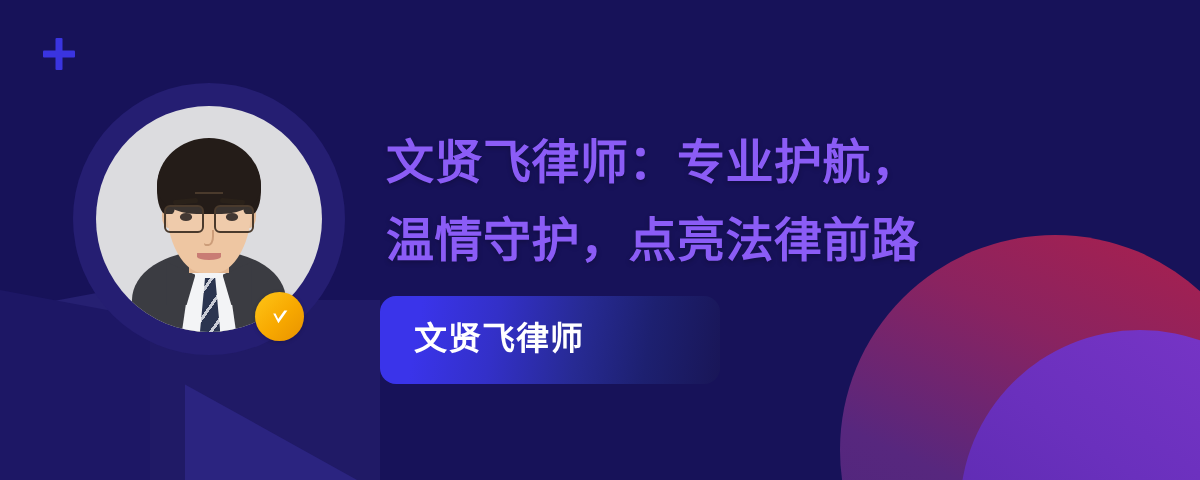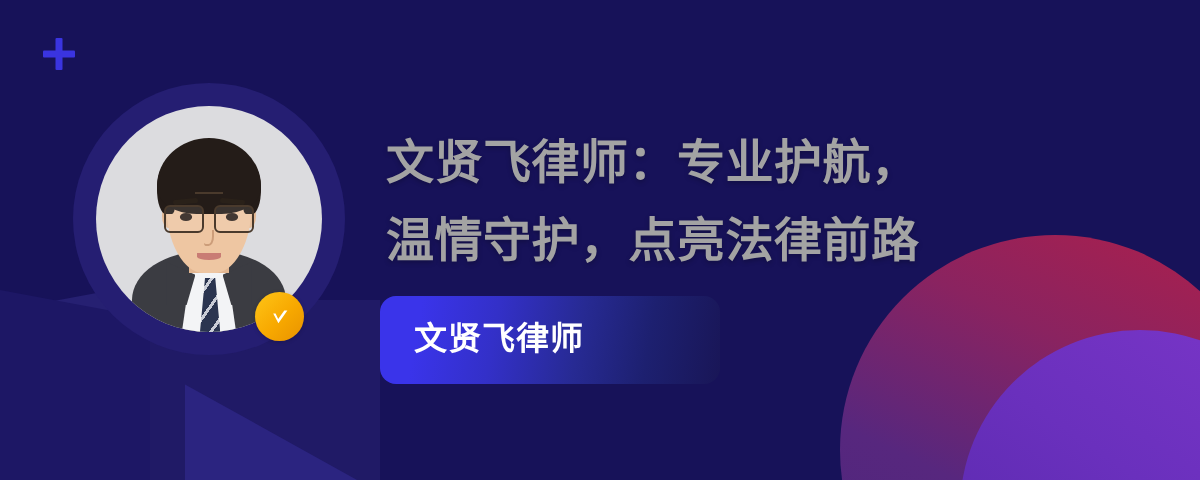--- a/index.html
+++ b/index.html
@@ -315,21 +315,21 @@
     box-shadow: 0 1px 4px rgba(0,0,0,0.18);
   }
   .verified-badge svg { display: block; }
 
   
   .headline {
     position: absolute;
     left: 386px;
     top: 124px;
     width: 700px;
-    color: #a3a3a3;
+    color: #8b5cf6;
     font-size: 48px;
     line-height: 78px;
     font-weight: 700;
     letter-spacing: 0.5px;
     white-space: pre-line;
     text-shadow: 0 2px 5px rgba(0,0,0,0.25);
   }
 
   
   .cta-button {

